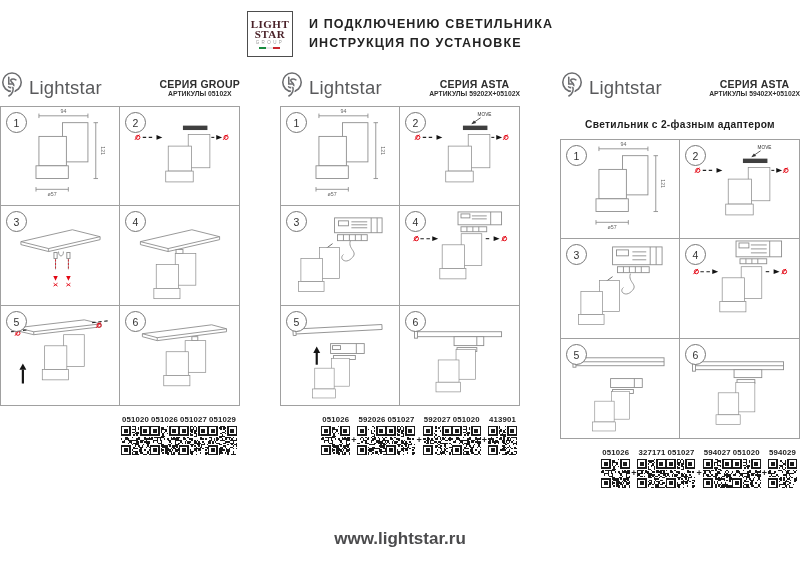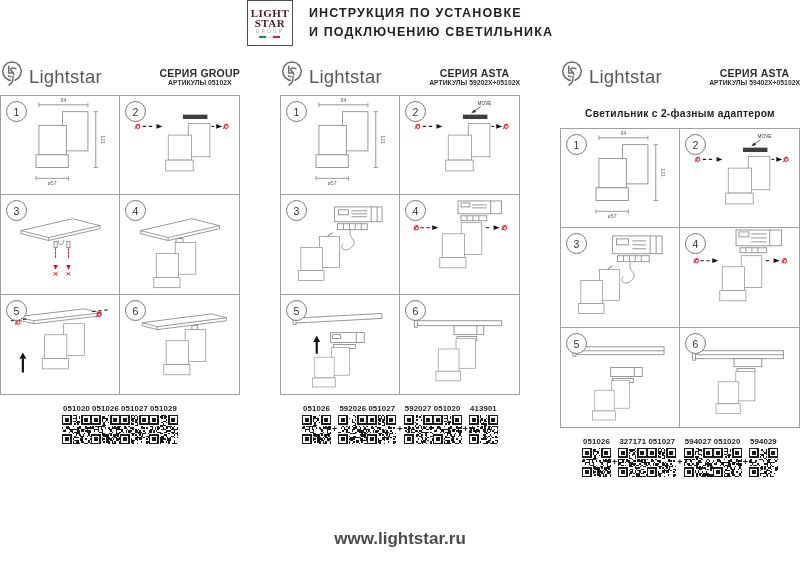--- a/index.html
+++ b/index.html
@@ -1,19 +1,19 @@
 <!DOCTYPE html>
 <html><head>
 <meta charset="utf-8">
 <style>
   html,body{margin:0;padding:0;background:#fff;}
   .page{position:relative;width:800px;height:565px;background:#fff;overflow:hidden;
         font-family:"Liberation Sans",sans-serif;color:#262626;}
   
-  .header{display:flex;justify-content:center;align-items:center;gap:16px;}
+  .header{display:flex;justify-content:center;align-items:center;gap:16px;padding-top:11px;}
   .logo-box{width:46px;height:46px;border:1.5px solid #4d4d4d;display:flex;flex-direction:column;
             align-items:center;justify-content:center;background:#fff;box-sizing:border-box;}
   .logo-word{font-family:"Liberation Serif",serif;font-weight:bold;font-size:11px;line-height:.92;
              color:#4a2128;letter-spacing:.5px;}
   .logo-group{font-size:4.5px;letter-spacing:2.4px;color:#9a9a9a;margin-top:1px;}
   .logo-flag{display:flex;margin-top:2px;}
   .logo-flag span{width:7px;height:2.5px;display:block;}
   .flag-green{background:#168a3c;}.flag-white{background:#e9e9e9;}.flag-red{background:#c9252d;}
   .title{font-size:12.5px;font-weight:bold;letter-spacing:.09em;line-height:1.55;color:#222;}
   
@@ -31,21 +31,21 @@
   .cell{position:relative;height:100px;border:1px solid #a0a0a0;box-sizing:border-box;background:#fff;}
   .cell:nth-child(even){border-left:none;}
   .cell:nth-child(n+3){border-top:none;}
   .stepnum{position:absolute;top:5px;left:5px;width:19px;height:19px;border:1px solid #777;
            border-radius:50%;display:flex;align-items:center;justify-content:center;
            font-size:10.5px;color:#333;background:#fff;z-index:2;}
   .draw{position:absolute;left:0;top:0;right:0;bottom:0;}
   .draw svg{width:100%;height:100%;display:block;}
   .draw text{font-family:"Liberation Sans",sans-serif;}
   
-  .codes{display:flex;justify-content:center;margin-top:9px;padding:0 3px;}
+  .codes{display:flex;justify-content:flex-end;margin-top:9px;padding:0 3px;}
   .qr-group{display:flex;align-items:flex-end;}
   .qr-item{display:flex;flex-direction:column;align-items:center;}
   .qr-label{font-size:7.8px;font-weight:bold;color:#222;margin-bottom:2px;letter-spacing:.02em;}
   svg.qr{width:29px;height:29px;display:block;}
   .plus{font-size:9px;font-weight:bold;color:#222;margin:0 1px 10px;}
   
   .footer{position:absolute;left:0;right:0;bottom:16px;text-align:center;
           font-size:17px;font-weight:bold;color:#4b4b4d;}
 </style>
 </head>
@@ -58,22 +58,22 @@
       <span class="logo-word">LIGHT</span>
       <span class="logo-word">STAR</span>
       <span class="logo-group">GROUP</span>
       <span class="logo-flag">
         <span class="flag-green"></span>
           <span class="flag-white"></span>
           <span class="flag-red"></span>
       </span>
     </div>
     <div class="title">
+      <div>И ПОДКЛЮЧЕНИЮ СВЕТИЛЬНИКА</div>
       <div>ИНСТРУКЦИЯ ПО УСТАНОВКЕ</div>
-      <div>И ПОДКЛЮЧЕНИЮ СВЕТИЛЬНИКА</div>
     </div>
   </div>
 
   <div class="cols">
 
     <div class="col">
       <div class="brand-row">
         <div class="brand-left">
           <span>
             <svg viewBox="0 0 26 32" width="24" height="30">

